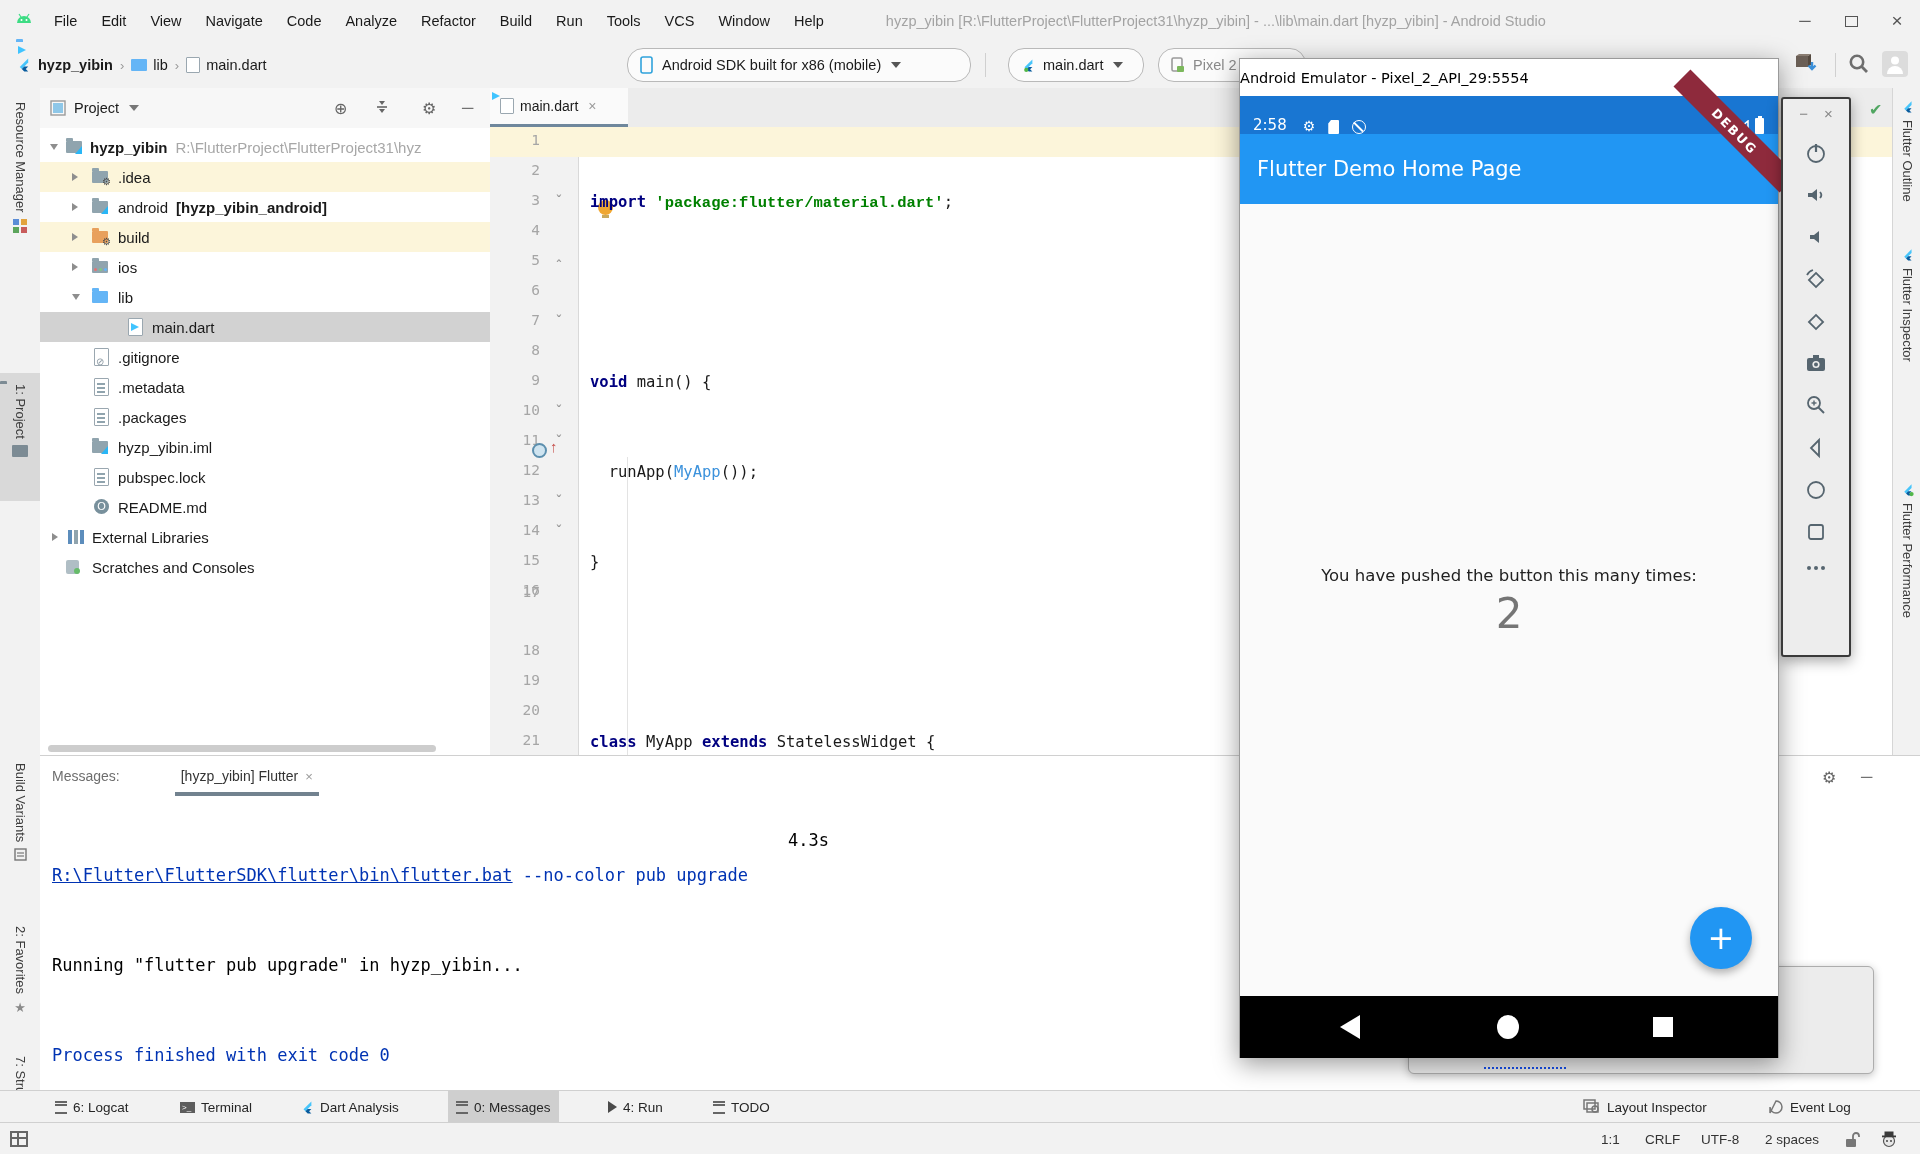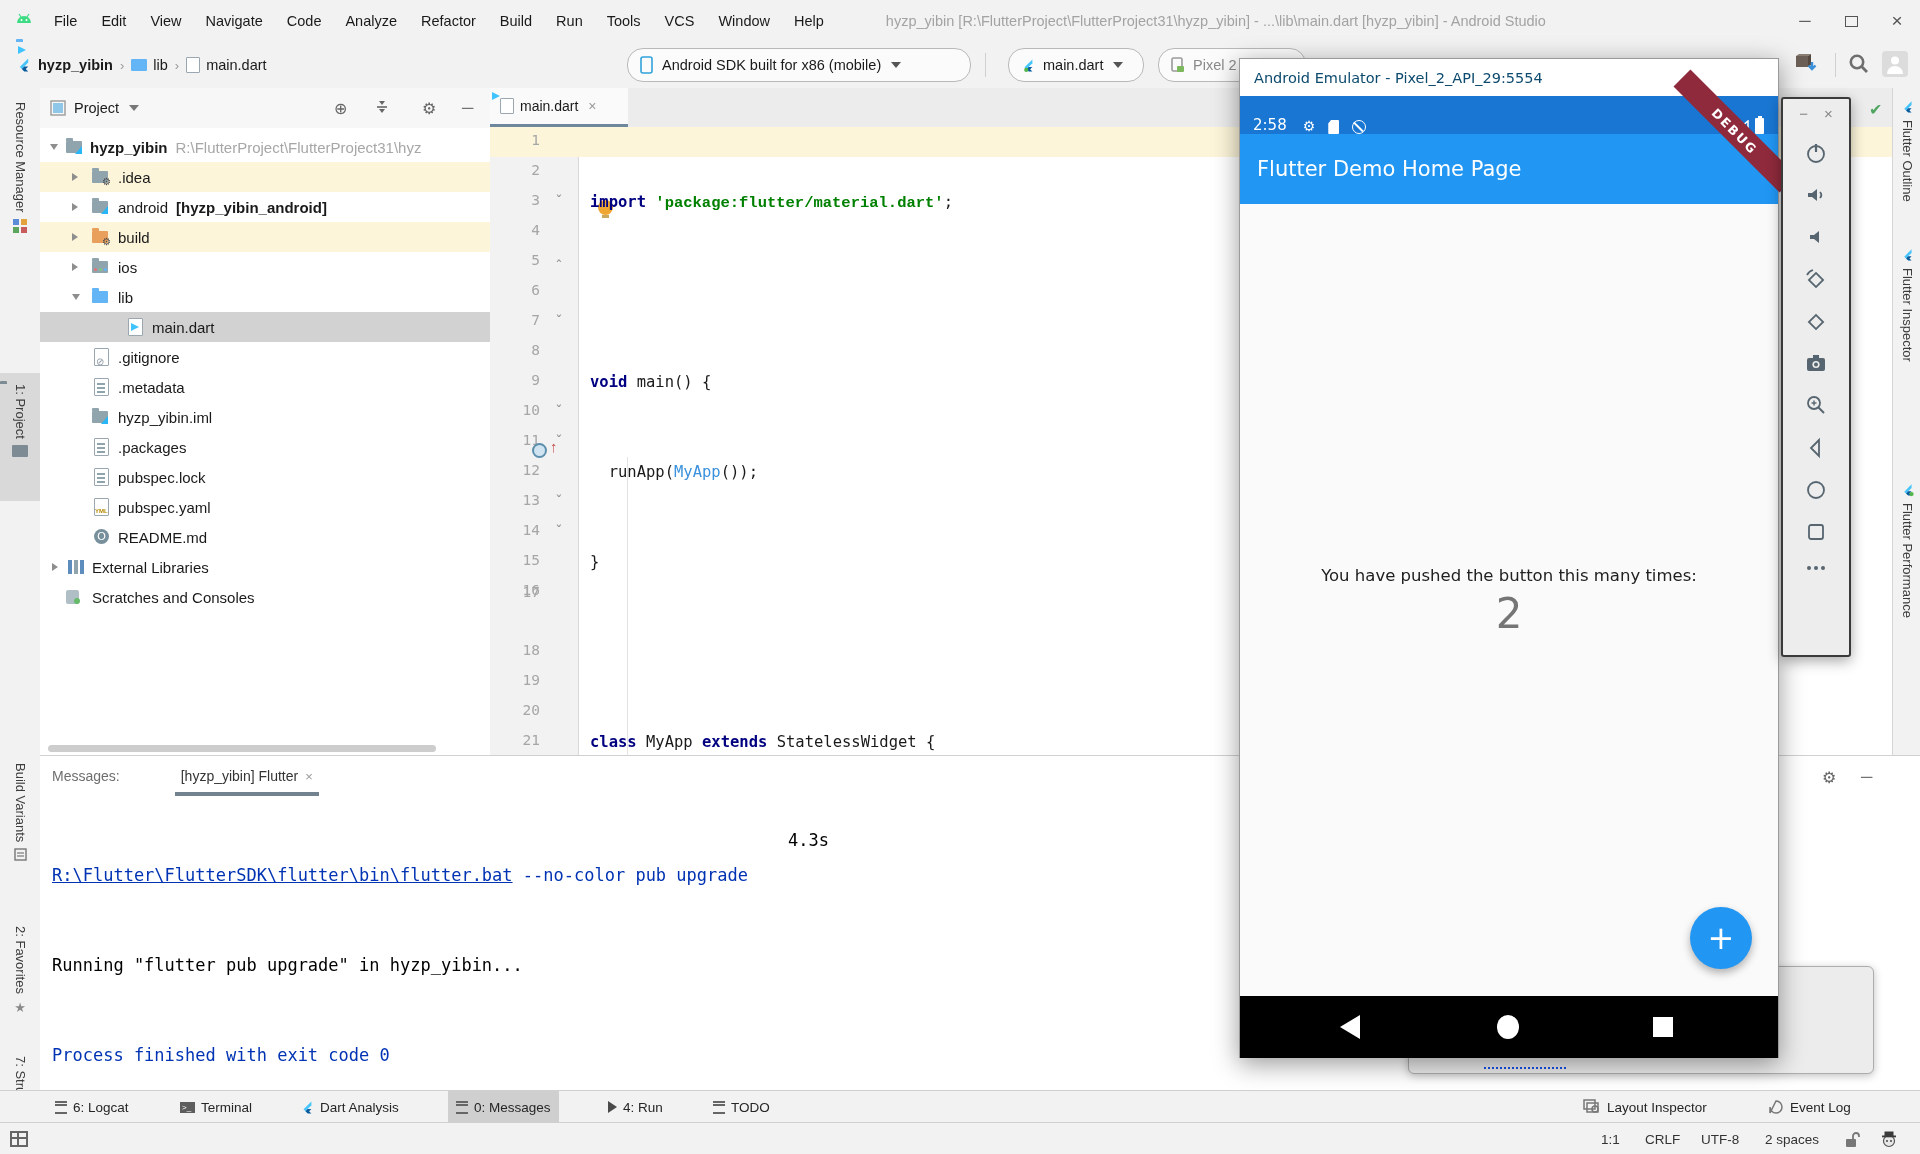--- a/index.html
+++ b/index.html
@@ -91,21 +91,21 @@
   .ico-term{width:13px;height:11px;background:#5d5d5d;color:#fff;font-size:8px;line-height:11px;padding-left:2px;}
   .ico-play{width:0;height:0;border-left:9px solid #595;border-top:6px solid transparent;border-bottom:6px solid transparent;}
   .ico-grid{width:14px;height:12px;border:2px solid #666;position:relative;}
   .ico-grid::after{content:"";position:absolute;left:5px;top:0;width:2px;height:100%;background:#666;}
   .ico-grid::before{content:"";position:absolute;left:0;top:4px;width:100%;height:2px;background:#666;}
   
   .ghost{position:absolute;left:1408px;top:966px;width:464px;height:106px;background:#ececec;border:1px solid #adadad;border-radius:6px;z-index:5;box-shadow:0 2px 8px rgba(0,0,0,.25);}
   .ghost-link{position:absolute;left:75px;top:92px;width:82px;border-bottom:2px dotted #1750eb;height:8px;}
   .emu{position:absolute;left:1239px;top:58px;width:540px;height:1000px;background:#fff;z-index:6;
     box-shadow:0 6px 24px rgba(0,0,0,.4);border:1px solid #9a9a9a;box-sizing:border-box;font-family:"DejaVu Sans",sans-serif;}
-  .emu-title{height:37px;display:flex;align-items:center;padding-left:14px;font-size:14.5px;color:#0c4a6e;background:#fff;}
+  .emu-title{height:37px;display:flex;align-items:center;font-size:14.5px;color:#000000;background:#fff;}
   .emu-status{position:absolute;left:0;top:37px;width:100%;height:38px;background:#1976d2;color:#fff;display:flex;align-items:flex-end;font-size:15px;}
   .emu-appbar{position:absolute;left:0;top:75px;width:100%;height:70px;background:#2196f3;color:#fff;display:flex;align-items:center;padding-left:17px;box-sizing:border-box;font-size:21px;font-weight:500;}
   .emu-body{position:absolute;left:0;top:145px;width:100%;height:792px;background:#fafafa;}
   .counter-label{position:absolute;left:0;top:362px;width:100%;text-align:center;font-size:16.5px;color:#212121;}
   .counter-val{position:absolute;left:0;top:385px;width:100%;text-align:center;font-size:42px;color:#757575;}
   .fab{position:absolute;left:450px;top:703px;width:62px;height:62px;border-radius:50%;background:#2196f3;color:#fff;
     display:flex;align-items:center;justify-content:center;font-size:32px;box-shadow:0 4px 8px rgba(0,0,0,.3);}
   .emu-nav{position:absolute;left:0;top:937px;width:100%;height:62px;background:#000;}
   .nav-back{position:absolute;left:100px;top:19px;width:0;height:0;border-right:20px solid #fff;border-top:12px solid transparent;border-bottom:12px solid transparent;}
   .nav-home{position:absolute;left:257px;top:19px;width:22px;height:24px;border-radius:50%;background:#fff;}
@@ -362,34 +362,30 @@
       </div>
       <div class="prow">
         <span class="file fl-ign" style="left:54px"></span>
         <span style="margin-left:78px">.gitignore</span>
       </div>
       <div class="prow">
         <span class="file fl-lines" style="left:54px"></span>
         <span style="margin-left:78px">.metadata</span>
       </div>
       <div class="prow">
+        <span class="file fl-lines" style="left:54px"></span>
+        <span style="margin-left:78px">.packages</span>
+      </div>
+      <div class="prow">
         <span class="folder b-flut" style="left:52px"></span>
         <span style="margin-left:78px">hyzp_yibin.iml</span>
       </div>
       <div class="prow">
         <span class="file fl-lines" style="left:54px"></span>
-        <span style="margin-left:78px">.packages</span>
-      </div>
-      <div class="prow">
-        <span class="file fl-lines" style="left:54px"></span>
         <span style="margin-left:78px">pubspec.lock</span>
-      </div>
-      <div class="prow">
-        <span class="file fl-yml" style="left:54px"></span>
-        <span style="margin-left:78px">pubspec.yaml</span>
       </div>
       <div class="prow">
         <span class="abs" style="left:54px;top:7px;width:15px;height:15px;border-radius:50%;background:#78909c;color:#fff;font-size:11px;text-align:center;line-height:15px">O</span>
         <span style="margin-left:78px">README.md</span>
       </div>
       <div class="prow">
         <span class="ar ar-r" style="left:12px"></span>
         <span class="abs" style="left:28px;top:8px;width:4px;height:14px;background:#5c8dbc;box-shadow:6px 0 0 #90a4ae,12px 0 0 #5c8dbc"></span>
         <span style="margin-left:52px">External Libraries</span>
       </div>

